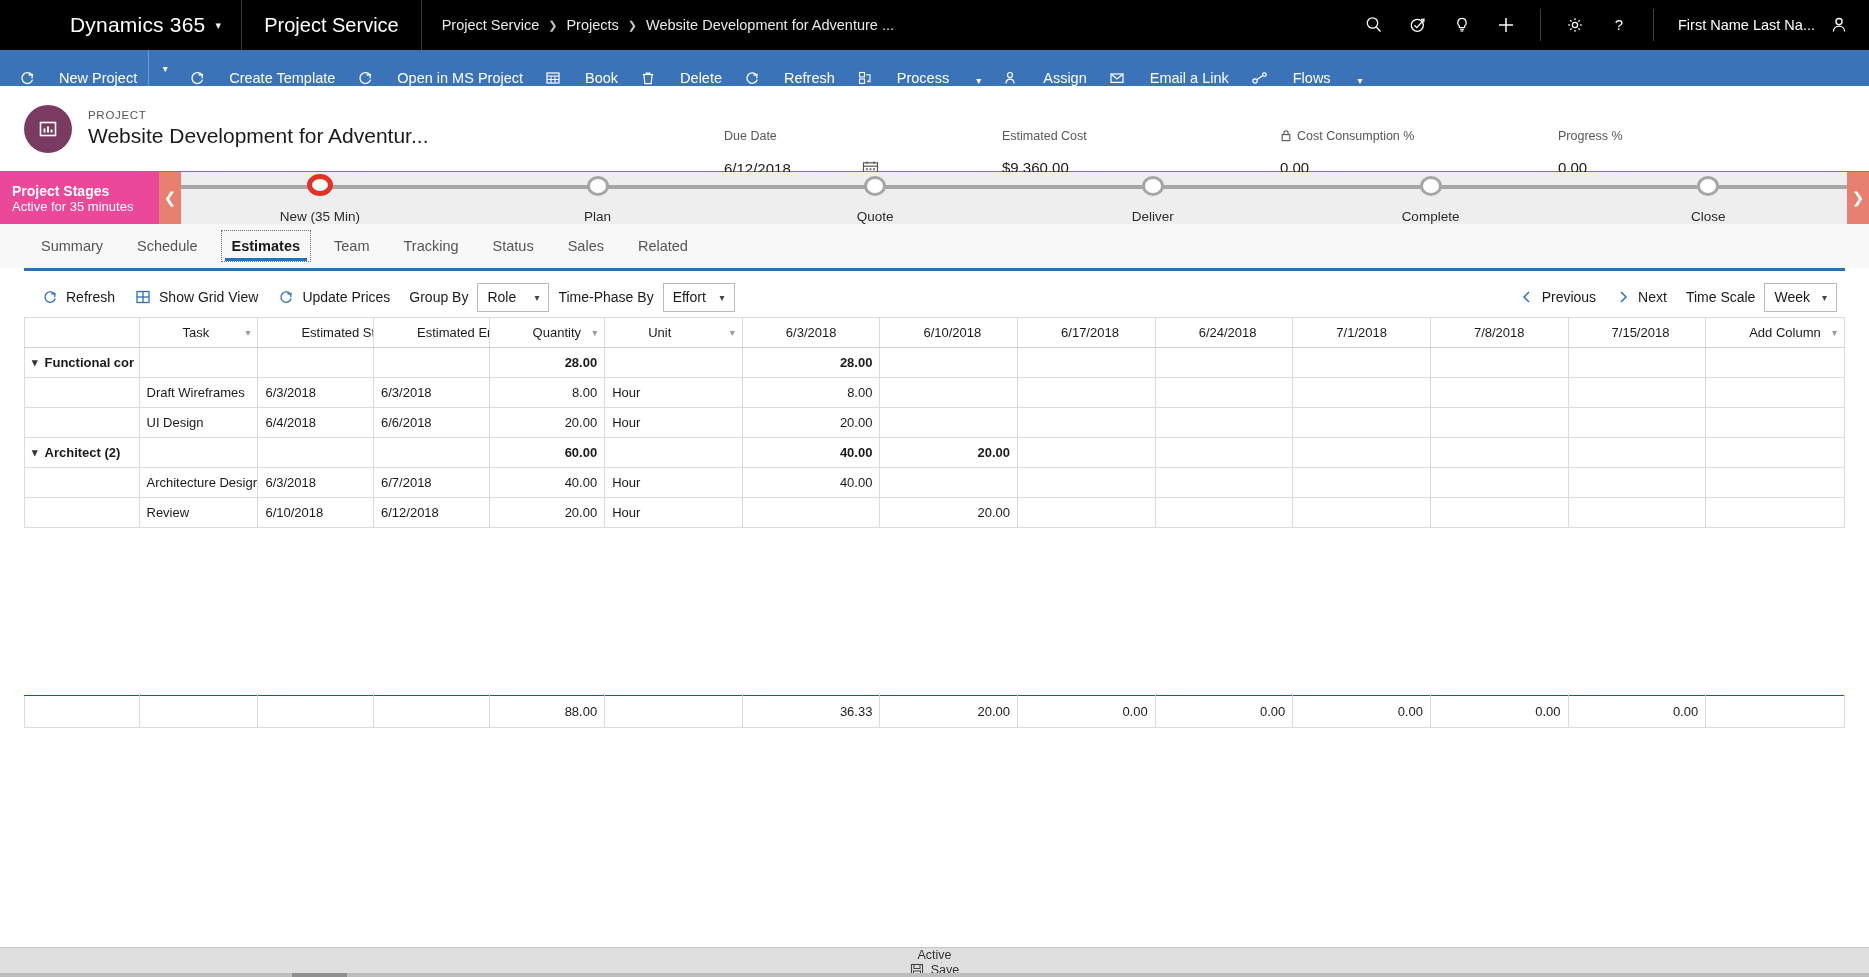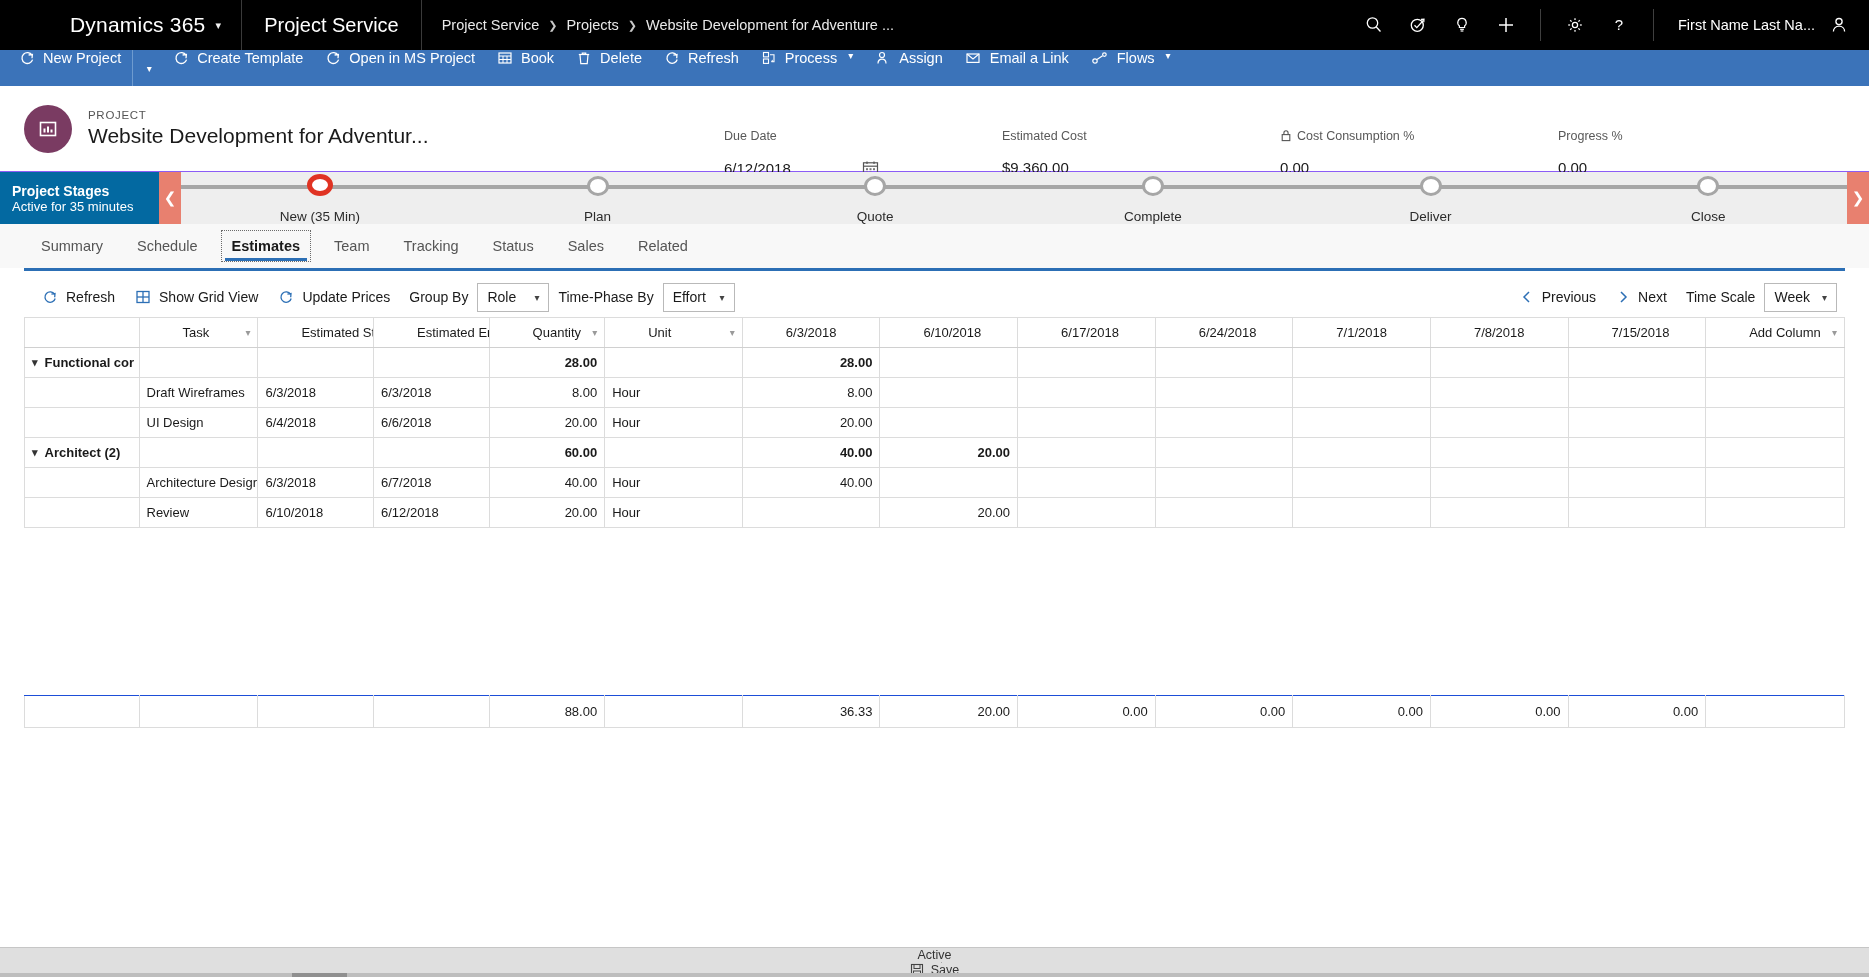--- a/index.html
+++ b/index.html
@@ -47,21 +47,21 @@
     cursor: pointer; white-space: nowrap;
   }
 
   
   .cmdbar {
     height: 36px; background: #3b73b9; color: #ffffff;
     display: flex; align-items: center; font-size: 14.5px;
     padding-left: 8px;
   }
   .cmd-item {
-    display: flex; align-items: flex-start; gap: 8px;
+    display: flex; align-items: flex-end; gap: 24px;
     padding: 0 11px; height: 36px; cursor: pointer; white-space: nowrap;
   }
   .cmd-split {
     display: flex; align-items: center; justify-content: center;
     width: 30px; height: 36px; cursor: pointer;
     border-left: 1px solid #6e9bcf;
   }
   .cmd-caret { font-size: 10px; margin-left: 3px; }
   .cmd-ico { display: inline-flex; align-items: center; }
 
@@ -86,21 +86,21 @@
     height: 18px;
   }
   .hdr-value {
     font-size: 15px; color: #1a1a1a; margin-top: 14px;
     display: flex; align-items: center; gap: 70px;
   }
 
   
   .bpf { height: 52px; display: flex; align-items: stretch; }
   .bpf-title {
-    width: 159px; background: #0369a1; color: #ffffff;
+    width: 159px; background: #ec4899; color: #ffffff;
     display: flex; flex-direction: column; justify-content: center;
     padding-left: 12px; flex: none;
   }
   .bpf-title-main { font-size: 14px; font-weight: bold; }
   .bpf-title-sub { font-size: 13px; font-weight: normal; }
   .bpf-arrow-l, .bpf-arrow-r {
     width: 22px; background: #e8806f; color: #ffffff;
     display: flex; align-items: center; justify-content: center;
     font-size: 15px; cursor: pointer; flex: none;
   }
@@ -490,25 +490,25 @@
       <div class="bpf-stage">
         <div class="bpf-node"></div>
         <div class="bpf-label">Plan</div>
       </div>
       <div class="bpf-stage">
         <div class="bpf-node"></div>
         <div class="bpf-label">Quote</div>
       </div>
       <div class="bpf-stage">
         <div class="bpf-node"></div>
-        <div class="bpf-label">Complete</div>
+        <div class="bpf-label">Deliver</div>
       </div>
       <div class="bpf-stage">
         <div class="bpf-node"></div>
-        <div class="bpf-label">Deliver</div>
+        <div class="bpf-label">Complete</div>
       </div>
       <div class="bpf-stage">
         <div class="bpf-node"></div>
         <div class="bpf-label">Close</div>
       </div>
     </div>
   </div>
   <div class="bpf-arrow-r">❯</div>
 </div>
 

